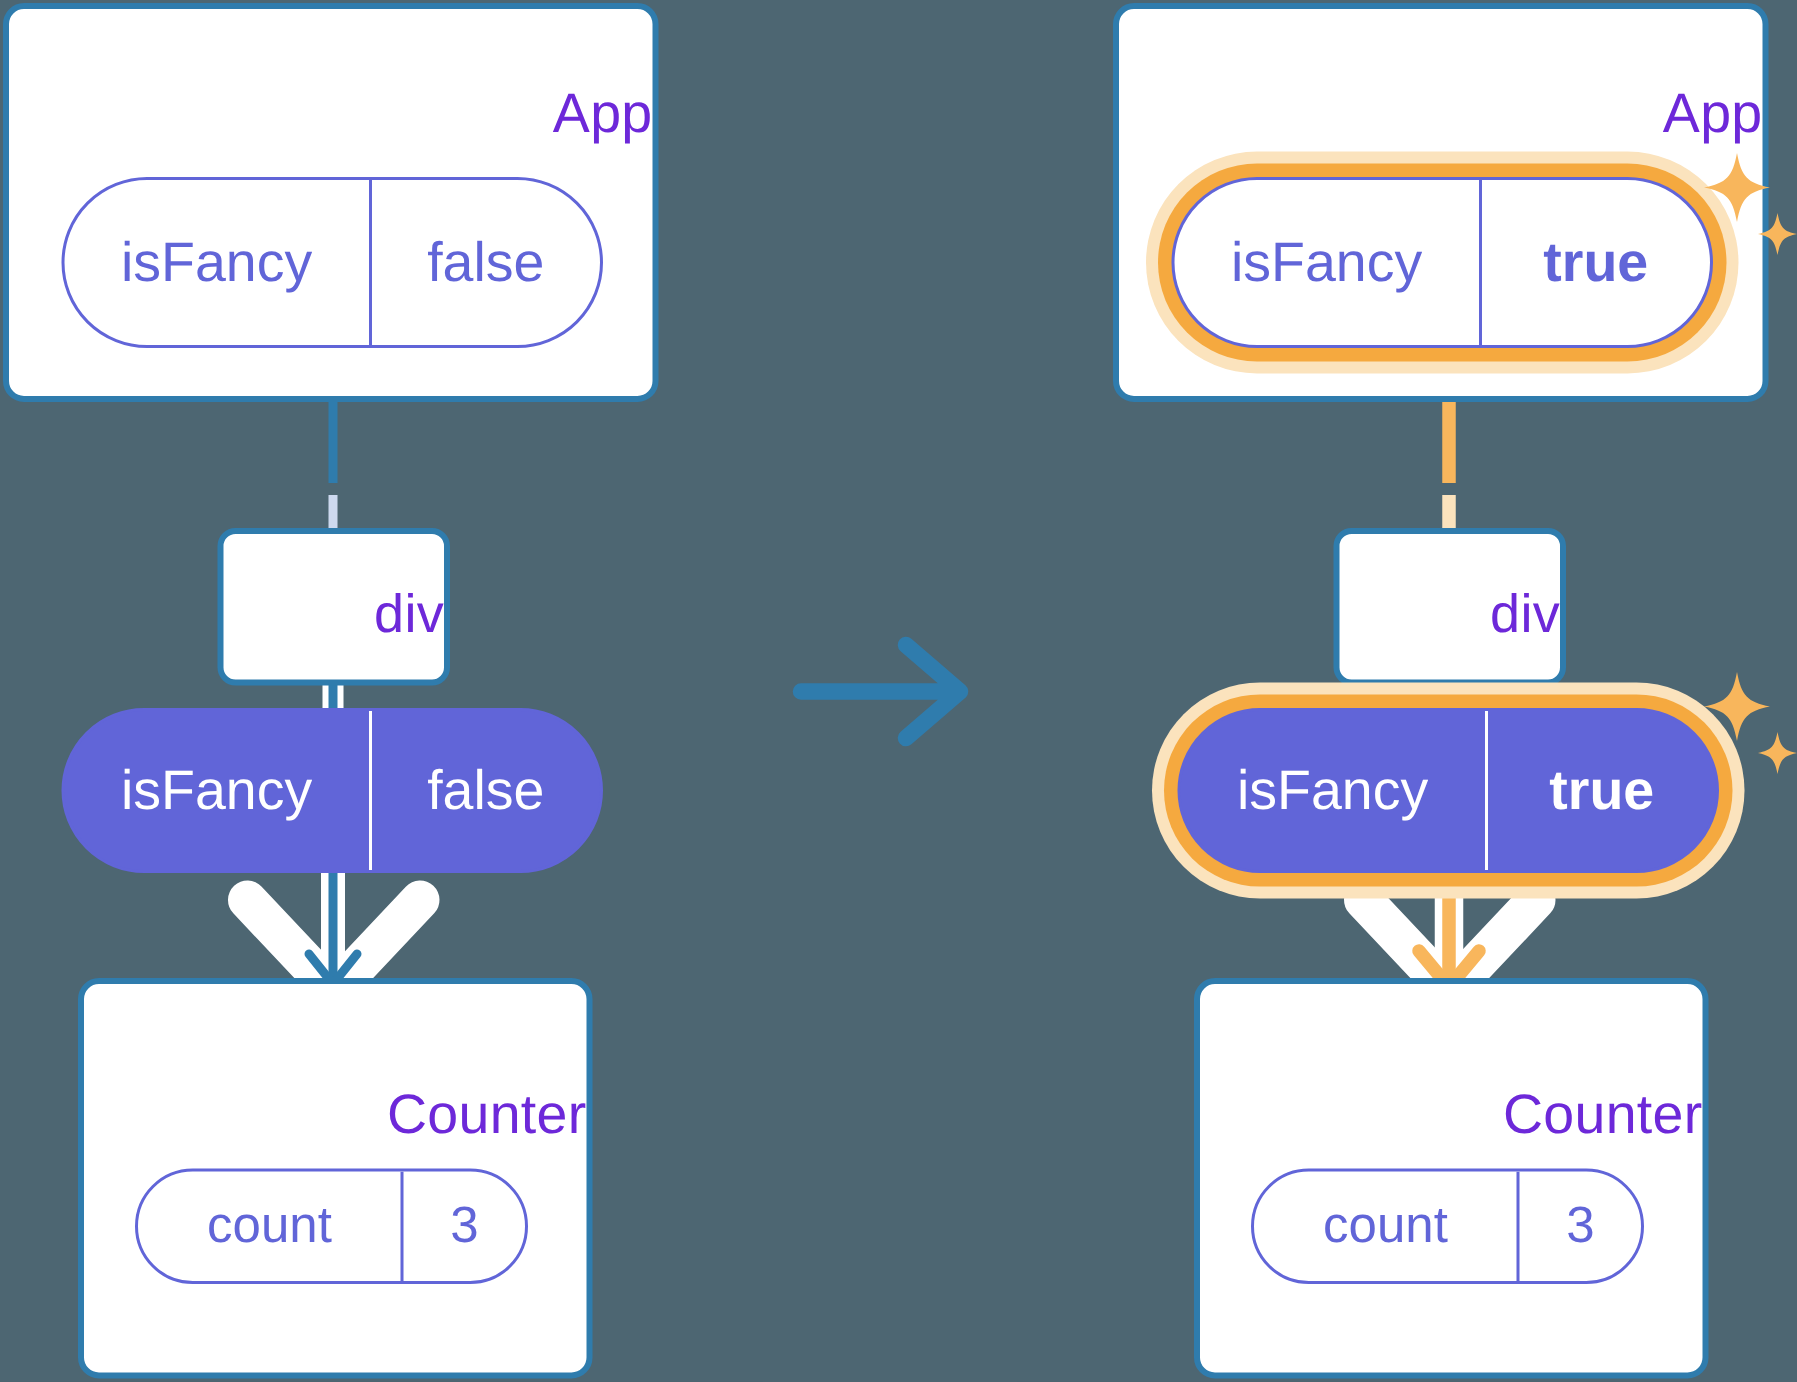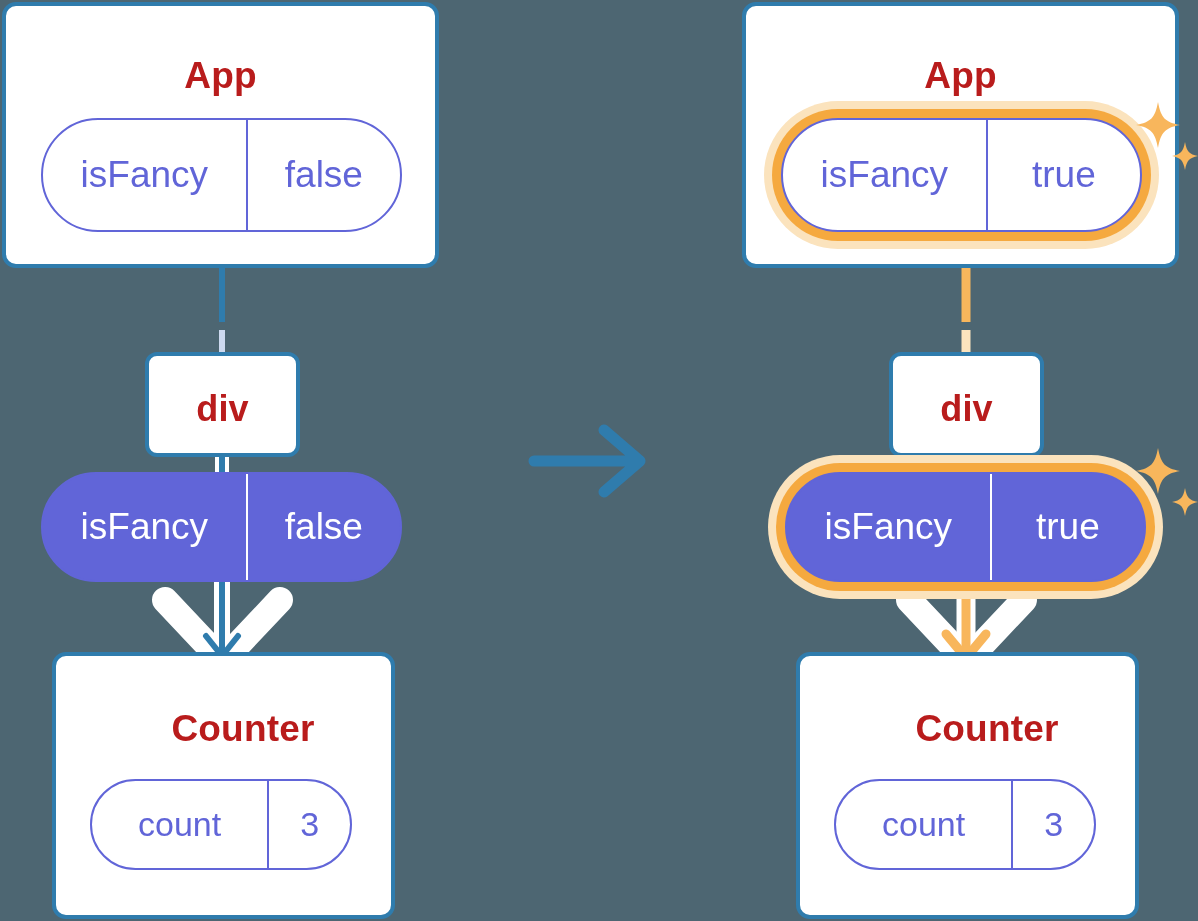--- a/index.html
+++ b/index.html
@@ -43,26 +43,25 @@
   .card {
     position: absolute;
     background: #ffffff;
     border: 4px solid #2f7cad;
     border-radius: 14px;
     box-sizing: border-box;
   }
   .card-title {
     position: absolute;
     left: 0; right: 0;
-    text-align: center;
-    color: #b91c1c;
+    text-align: right;
+    color: #6d28d9;
     font-size: 37px;
     letter-spacing: .2px;
     white-space: nowrap;
-    font-weight: bold;
   }
 
   
   .card-app {
     left: 2px;
     top: 2px;
     width: 437px;
     height: 266px;
   }
   .card-app .card-title { top: 49px; }
@@ -79,21 +78,21 @@
   }
   .card-div .card-title { top: 32px; font-size: 36px; }
 
   
   .card-counter {
     left: 52px;
     top: 652px;
     width: 343px;
     height: 267px;
   }
-  .card-counter .card-title { top: 52px; margin-left: 39px; }
+  .card-counter .card-title { top: 66px; margin-left: 39px; }
 
   
   .pill {
     position: absolute;
     display: flex;
     align-items: stretch;
     box-sizing: border-box;
     border-radius: 999px;
     overflow: hidden;
   }
@@ -117,21 +116,21 @@
 
   
   .pill-filled {
     background: #6165d8;
     border: 2px solid #6165d8;
   }
   .pill-filled .pill-key,
   .pill-filled .pill-val { color: #ffffff; }
   .pill-filled .pill-val { border-left: 2px solid #ffffff; }
 
-  .pill .bold { font-weight: normal; }
+  .pill .bold { font-weight: bold; }
 
   
   .pill-hl {
     box-shadow:
       0 0 0 9px #f5a93f,
       0 0 0 17px #fbe3bd;
   }
 
   
   .pill-app {
@@ -153,21 +152,21 @@
     font-size: 37px;
   }
   .pill-props .pill-key { width: 205px; }
   .pill-props .pill-val { width: 156px; }
 
   
   .pill-count {
     left: 90px;
     top: 779px;
     width: 262px;
-    height: 91px;
+    height: 77px;
     font-size: 34px;
   }
   .pill-count .pill-key { width: 178px; }
   .pill-count .pill-val { width: 84px; }
 
   
   .sparkles {
     position: absolute;
     pointer-events: none;
   }

